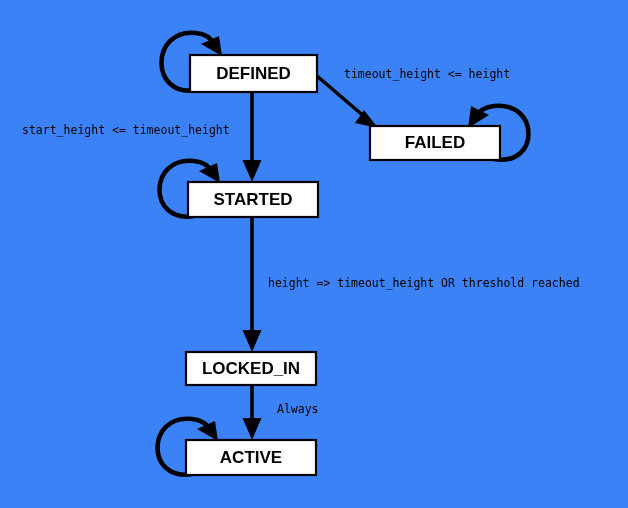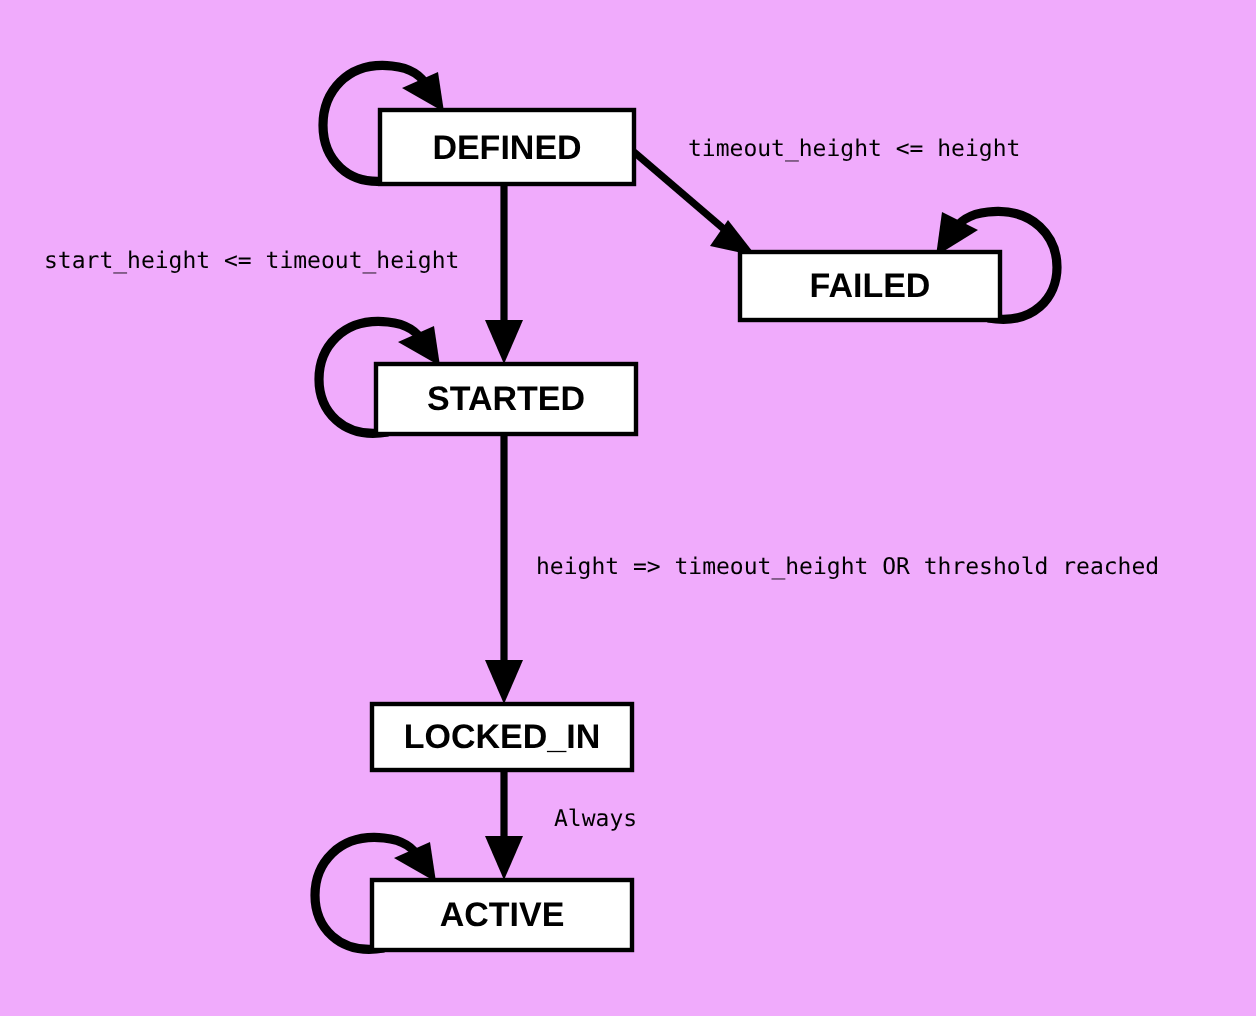--- a/index.html
+++ b/index.html
@@ -4,21 +4,21 @@
 <style>
   html, body {
     margin: 0;
     padding: 0;
     background: #ffffff;
   }
   #canvas {
     position: relative;
     width: 628px;
     height: 508px;
-    background: #f0abfc;
+    background: #3b82f6;
     overflow: hidden;
     font-family: "Liberation Sans", sans-serif;
   }
   svg.diagram {
     position: absolute;
     left: 0;
     top: 0;
     width: 628px;
     height: 508px;
   }

